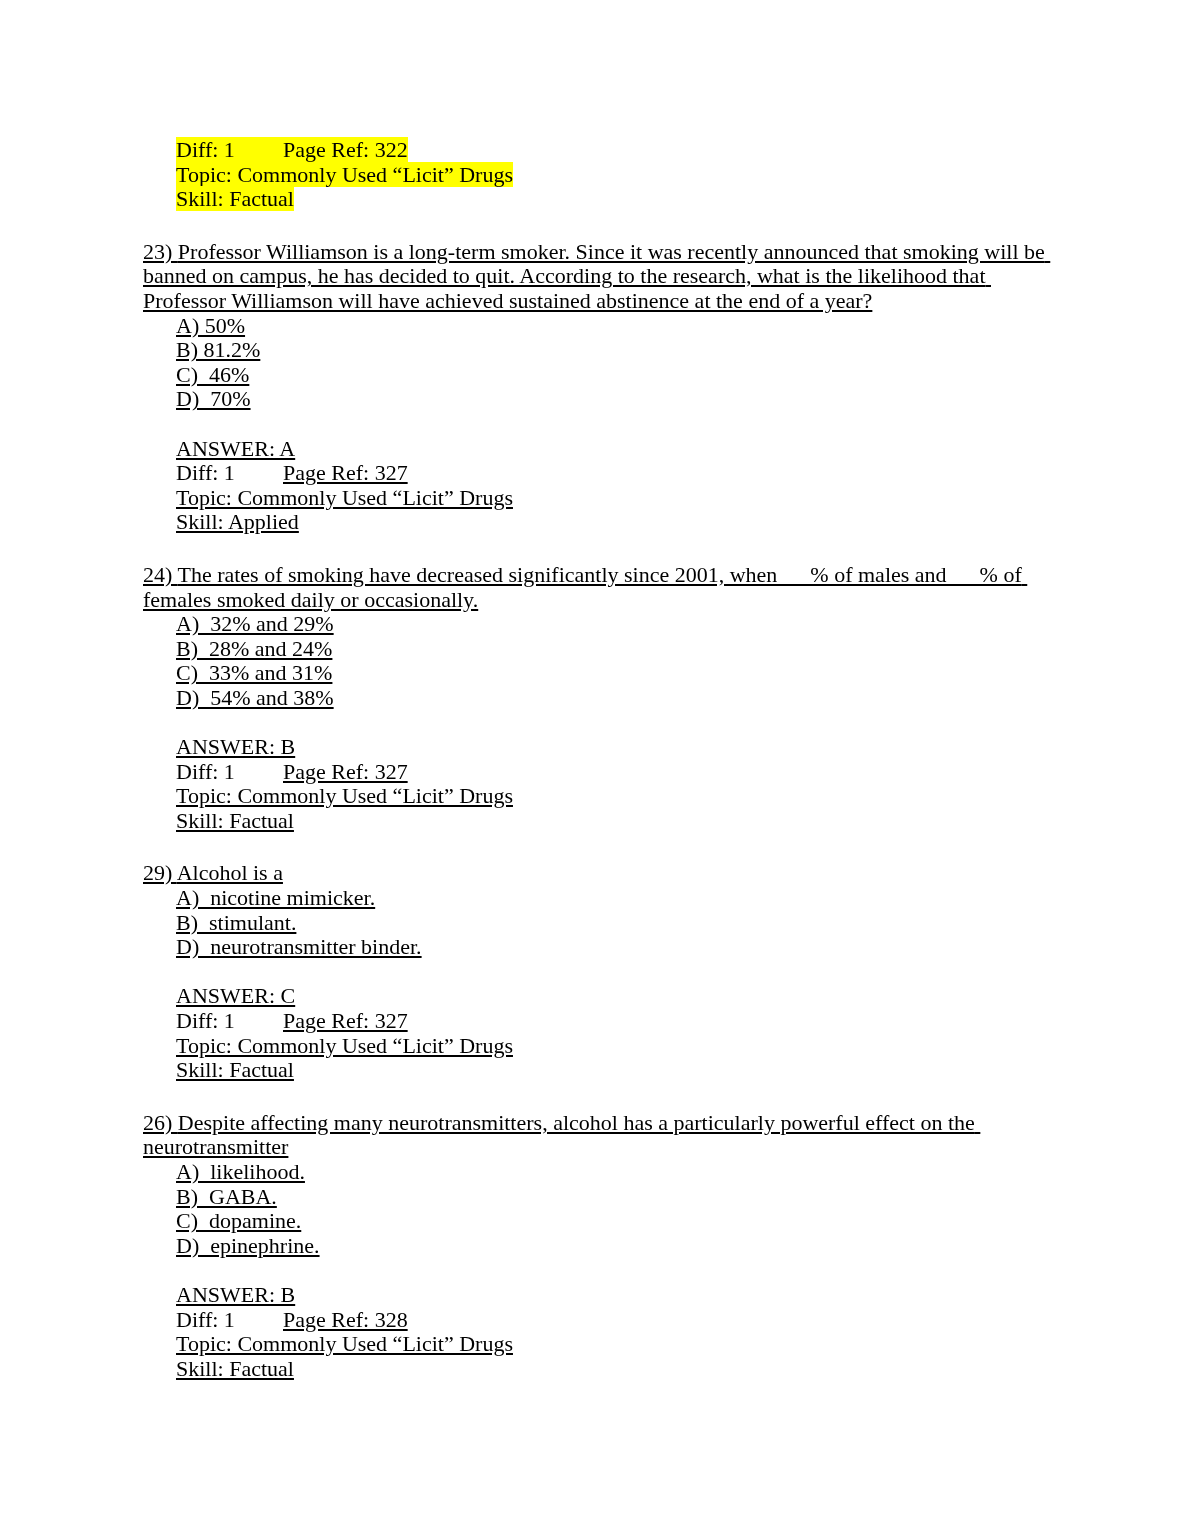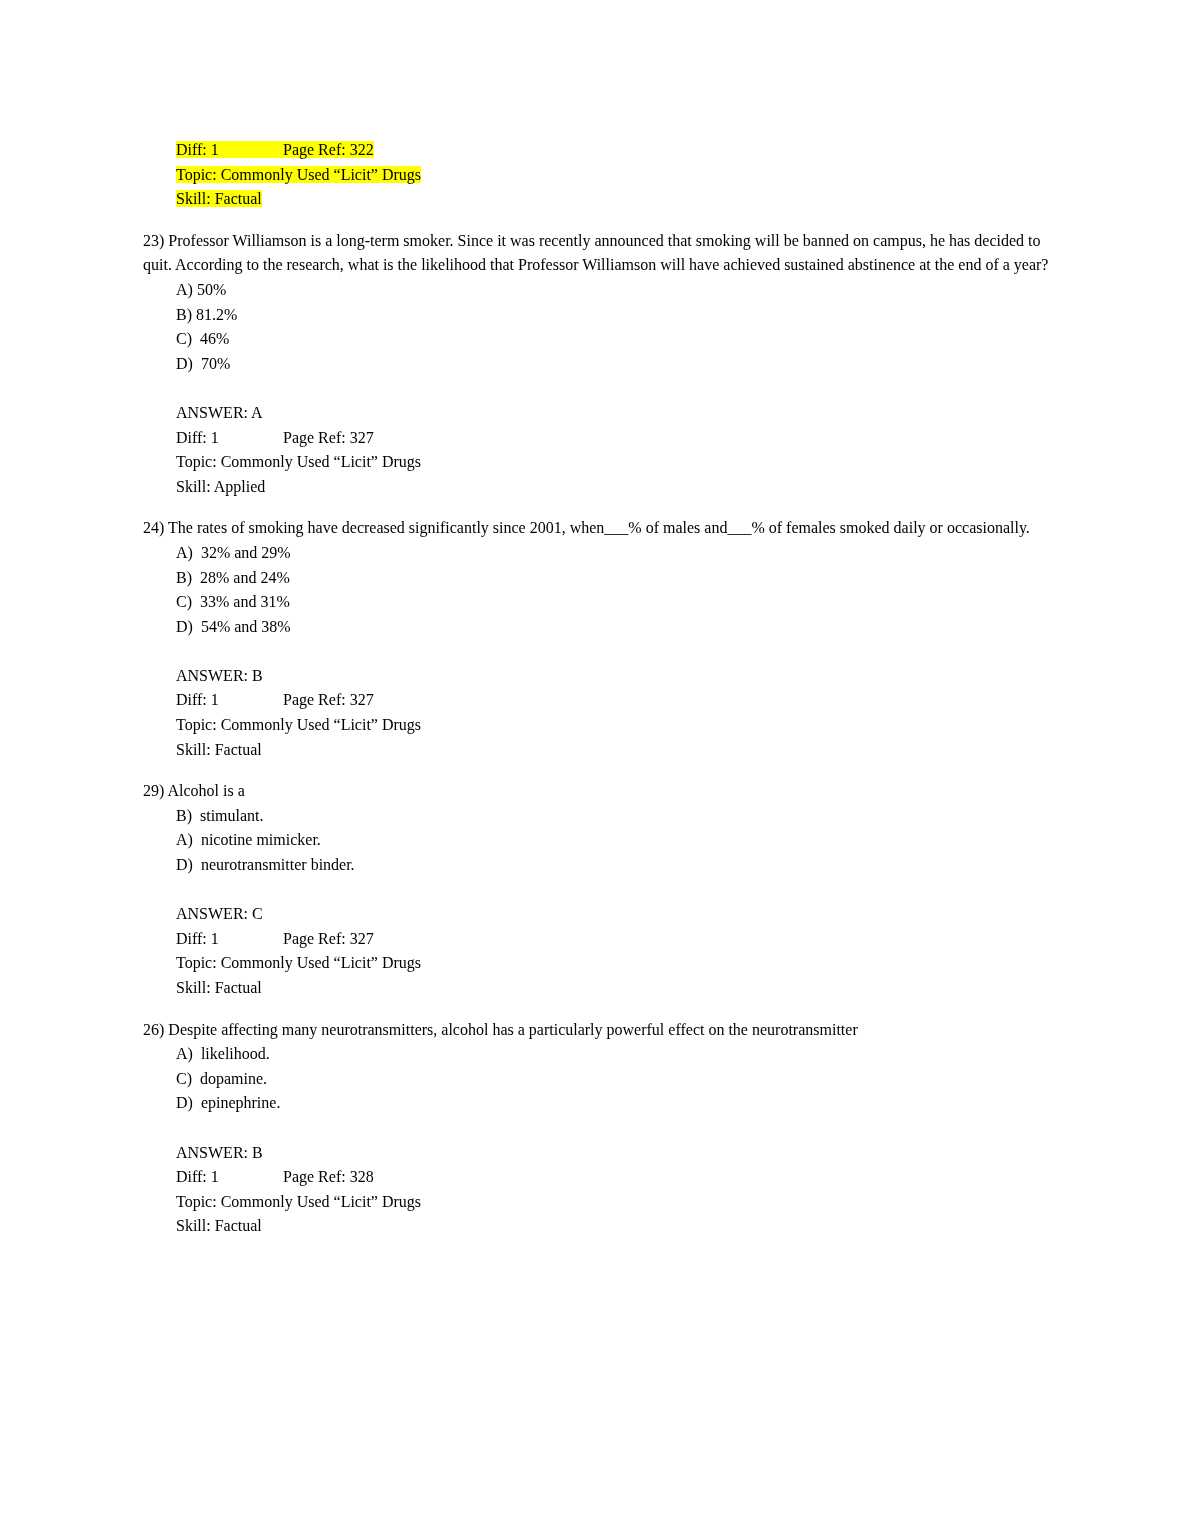--- a/index.html
+++ b/index.html
@@ -3,30 +3,30 @@
 <meta charset="utf-8">
 <style>
   html,body{margin:0;padding:0;background:#ffffff;}
   .page{
     position:relative;
     width:1190px;height:1540px;
     background:#ffffff;
     box-sizing:border-box;
     padding:138px 140px 0 143px;
     font-family:"Liberation Serif", serif;
-    font-size:16px;
+    font-size:22px;
     line-height:24.6px;
     color:#000000;
     overflow:hidden;
   }
   .line{white-space:pre-wrap;}
   .indent{padding-left:33px;}
   .hl{background:#ffff00;}
   .dpr{display:inline-block;min-width:107px;}
-  .qa{margin-top:17px;}
+  .qa{margin-top:28px;text-decoration:underline;}
   .ans{margin-top:24.6px;}
   p.qtext{margin:0;white-space:pre-wrap;}
 </style>
 </head>
 <body>
 
 <div class="page">
 
   <div>
     <div class="line indent"><span class="hl"><span class="dpr">Diff: 1</span><span>Page Ref: 322</span></span></div>
@@ -66,37 +66,38 @@
         <div class="line indent"><span class="dpr">Diff: 1</span><span>Page Ref: 327</span></div>
         <div class="line indent">Topic: Commonly Used “Licit” Drugs</div>
         <div class="line indent">Skill: Factual</div>
       </div>
     </section>
 
     <section class="qa">
       <p class="qtext"><span>29) </span><span>Alcohol is a</span></p>
       <div>
 
-      <div class="line indent">B)  stimulant.</div>
-          <div class="line indent">A)  nicotine mimicker.</div>
+      <div class="line indent">A)  nicotine mimicker.</div>
+          <div class="line indent">B)  stimulant.</div>
           <div class="line indent">D)  neurotransmitter binder.</div>
         </div>
       <div class="ans">
         <div class="line indent">ANSWER: C</div>
         <div class="line indent"><span class="dpr">Diff: 1</span><span>Page Ref: 327</span></div>
         <div class="line indent">Topic: Commonly Used “Licit” Drugs</div>
         <div class="line indent">Skill: Factual</div>
       </div>
     </section>
 
     <section class="qa">
       <p class="qtext"><span>26) </span><span>Despite affecting many neurotransmitters, alcohol has a particularly powerful effect on the neurotransmitter</span></p>
       <div>
 
       <div class="line indent">A)  likelihood.</div>
+          <div class="line indent">B)  GABA.</div>
           <div class="line indent">C)  dopamine.</div>
           <div class="line indent">D)  epinephrine.</div>
         </div>
       <div class="ans">
         <div class="line indent">ANSWER: B</div>
         <div class="line indent"><span class="dpr">Diff: 1</span><span>Page Ref: 328</span></div>
         <div class="line indent">Topic: Commonly Used “Licit” Drugs</div>
         <div class="line indent">Skill: Factual</div>
       </div>
     </section>

